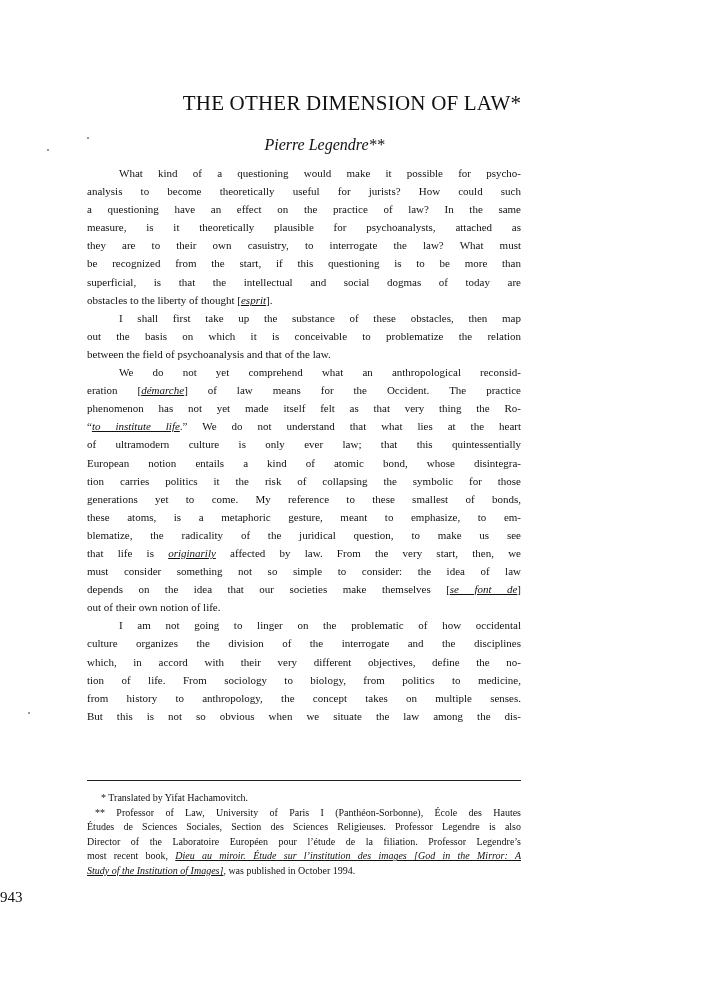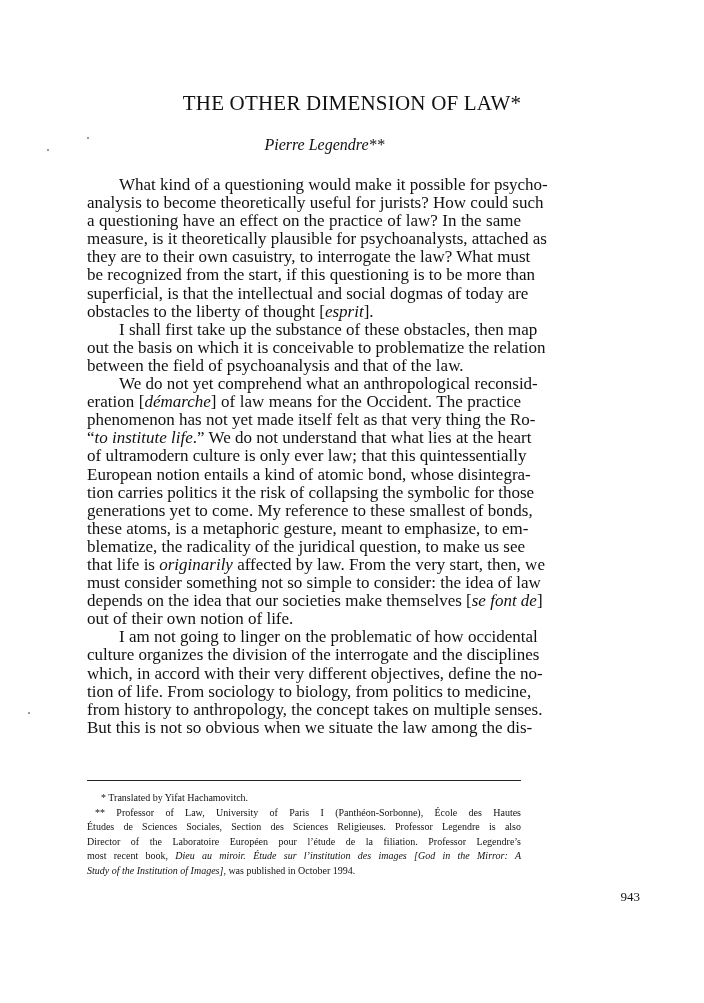--- a/index.html
+++ b/index.html
@@ -1,29 +1,29 @@
 <!DOCTYPE html>
 <html><head>
 <meta charset="utf-8">
 <style>
   html, body { margin: 0; padding: 0; background: #ffffff; }
   body { width: 704px; height: 1003px; position: relative; overflow: hidden; color: #111; font-family: "Liberation Serif", "DejaVu Serif", serif; }
   .title { position: absolute; top: 91px; left: 0; width: 704px; text-align: center; font-size: 21px; letter-spacing: 0.2px; color: #111; margin: 0; font-weight: normal; font-family: Liberation Serif, serif; }
   .author { position: absolute; top: 136px; left: 0; width: 649px; text-align: center; font-size: 16px; font-style: italic; margin: 0; }
-  .body { position: absolute; top: 176px; left: 87px; width: 434px; font-size: 17px; line-height: 18.1px; }
+  .body { position: absolute; top: 164px; left: 87px; width: 434px; font-size: 11px; line-height: 18.1px; }
   .line { display: block; white-space: nowrap; text-align: justify; text-align-last: justify; height: 18.1px; }
   .line.last { text-align-last: left; }
   .indent { padding-left: 32px; }
   .rule { position: absolute; top: 780px; left: 87px; width: 434px; height: 0; border-top: 1px solid #222; }
   .notes { position: absolute; top: 791px; left: 87px; width: 434px; font-size: 10px; line-height: 14.6px; }
   .notes .line { height: 14.6px; }
   .fn-indent1 { padding-left: 14px; }
   .fn-indent2 { padding-left: 8px; }
-  .pagenum { position: absolute; top: 889px; left: 0; width: 640px; text-align: right; font-size: 13px; }
-  i, em { font-style: italic; }
+  .pagenum { position: absolute; top: 889px; left: 0; width: 640px; text-align: left; font-size: 15px; }
+  i, em { font-style: italic; text-decoration: underline; }
   .speck { position: absolute; width: 2px; height: 2px; background: #999; }
 </style>
 </head>
 <body>
 
 <h1 class="title">THE OTHER DIMENSION OF LAW*</h1>
 <div class="author">Pierre Legendre**</div>
 
 <div class="body" id="body-text">
     <span class="line indent"><span>What kind of a questioning would make it possible for psycho-</span></span>

